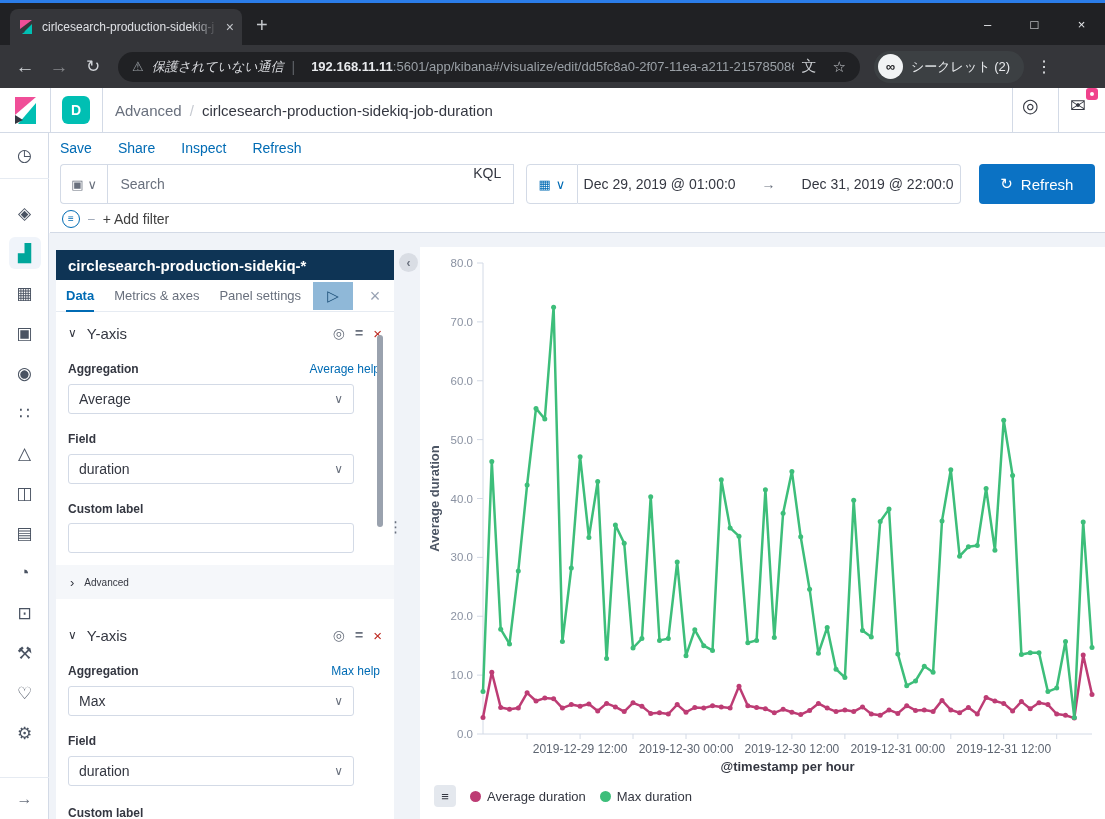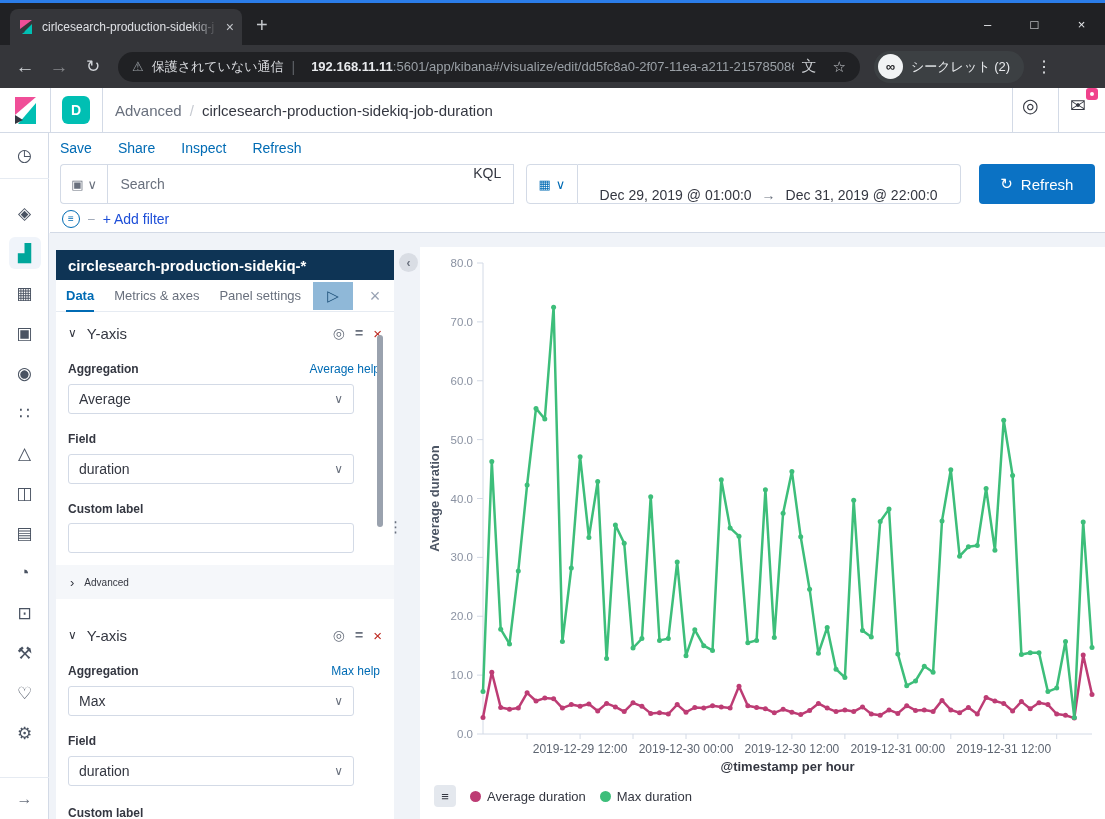--- a/index.html
+++ b/index.html
@@ -20,21 +20,21 @@
   .win-controls { right:0; top:3px; height:42px; display:flex; }
   .win-btn { width:47px; height:42px; display:flex; align-items:center; justify-content:center; color:#e8eaed; font-size:13px; }
   .favicon, .favicon svg { width:16px; height:16px; display:block; }
 
   .toolbar { left:0; top:45px; width:1105px; height:43px; background:#35363a; display:flex; align-items:center; }
   .nav-btn { width:34px; text-align:center; font-size:19px; }
   .back { color:#d2d5d9; margin-left:8px; } .fwd { color:#87898c; } .reload { color:#d2d5d9; font-size:17px; }
   .omnibox { margin-left:8px; width:742px; height:30px; background:#202124; border-radius:15px;
              display:flex; align-items:center; padding:0 14px; gap:8px; }
   .warn-icon { color:#9aa0a6; font-size:13px; }
-  .sec-label { color:#dadce0; font-size:13px; white-space:nowrap; }
+  .sec-label { color:#dadce0; font-size:13px; white-space:nowrap;font-style:italic; }
   .omni-sep { color:#5f6368; font-size:14px; }
   .url { font-size:13px; color:#9aa0a6; white-space:nowrap; overflow:hidden; }
   .url b { color:#e8eaed; font-weight:bold;margin-left:8px; }
   .omni-right { display:flex; align-items:center; gap:16px; margin-left:auto; }
   .translate-icon, .star-icon { color:#c8cbcf; font-size:15px; }
   .incog-chip { display:flex; align-items:center; gap:8px; background:#3c4043; border-radius:16px; height:32px;
                 padding:0 14px 0 4px; margin-left:14px; }
   .incog-circle { width:25px; height:25px; border-radius:50%; background:#f1f3f4; color:#202124;
                   display:flex; align-items:center; justify-content:center; font-size:13px; font-weight:bold; }
   .incog-label { color:#e8eaed; font-size:13px; white-space:nowrap; }
@@ -61,32 +61,32 @@
   .query-row { left:50px; top:163px; width:1055px; height:42px; background:#fff; display:flex; align-items:center; padding:0 10px; }
   .saved-q { width:48px; height:40px; border:1px solid #d3dae6; border-right:none; border-radius:4px 0 0 4px;
              display:flex; align-items:center; justify-content:center; gap:4px; color:#69707d; font-size:13px; background:#fff; }
   .search-box { width:412px; height:40px; border:1px solid #d3dae6; display:flex; padding:0 12px; background:#fff; }
   .search-input { border:none; outline:none; flex:1; font-size:14px; color:#343741; font-family:"Liberation Sans",sans-serif; }
   .search-input::placeholder { color:#69707d; }
   .kql { color:#343741; font-size:14px; }
   .cal-btn { width:52px; height:40px; border:1px solid #d3dae6; border-radius:4px 0 0 4px; margin-left:12px;
              display:flex; align-items:center; justify-content:center; gap:5px; color:#006bb4; font-size:13px; background:#fff; }
   .date-range { width:388px; height:40px; border:1px solid #d3dae6; border-left:none; border-radius:0 4px 4px 0;
-                display:flex; align-items:flex-end; justify-content:center; gap:10px; font-size:14px; color:#343741; background:#fff; }
+                display:flex; align-items:center; justify-content:center; gap:26px; font-size:14px; color:#343741; background:#fff; }
   .date-arrow { color:#69707d; }
   .refresh-btn { margin-left:18px; width:118px; height:40px; background:#0b72c4; border-radius:4px; color:#fff;
                  font-size:15px; display:flex; align-items:center; justify-content:center; gap:8px; border:none; }
 
   
   .filter-row { left:50px; top:205px; width:1055px; height:28px; background:#fff; border-bottom:1px solid #d3dae6;
                 display:flex; align-items:center; padding-left:12px; gap:8px; }
   .filter-icon { width:18px; height:18px; border:1.5px solid #006bb4; border-radius:50%; color:#006bb4; font-size:10px;
                  display:flex; align-items:center; justify-content:center; }
   .filter-dash { color:#98a2b3; font-size:12px; }
-  .add-filter { color:#1d4ed8; font-size:14px; }
+  .add-filter { color:#404040; font-size:14px; }
 
   
   .nav-rail { left:0; top:133px; width:49px; height:686px; background:#fff; border-right:1px solid #d3dae6; }
   .rail-item { width:49px; height:40px; display:flex; align-items:center; justify-content:center; font-size:17px; color:#4a5362; }
   .rail-item.first { border-bottom:1px solid #e6ebf2; height:46px; margin-bottom:14px; }
   .rail-item.active { color:#00a69b; }
   .rail-item.active .glyph-bg { background:#f0f4fa; border-radius:6px; width:32px; height:32px; display:flex; align-items:center; justify-content:center; }
   .rail-collapse { position:absolute; left:0; bottom:0; width:49px; height:42px; border-top:1px solid #e6ebf2;
                    display:flex; align-items:center; justify-content:center; color:#69707d; font-size:16px; }
 

